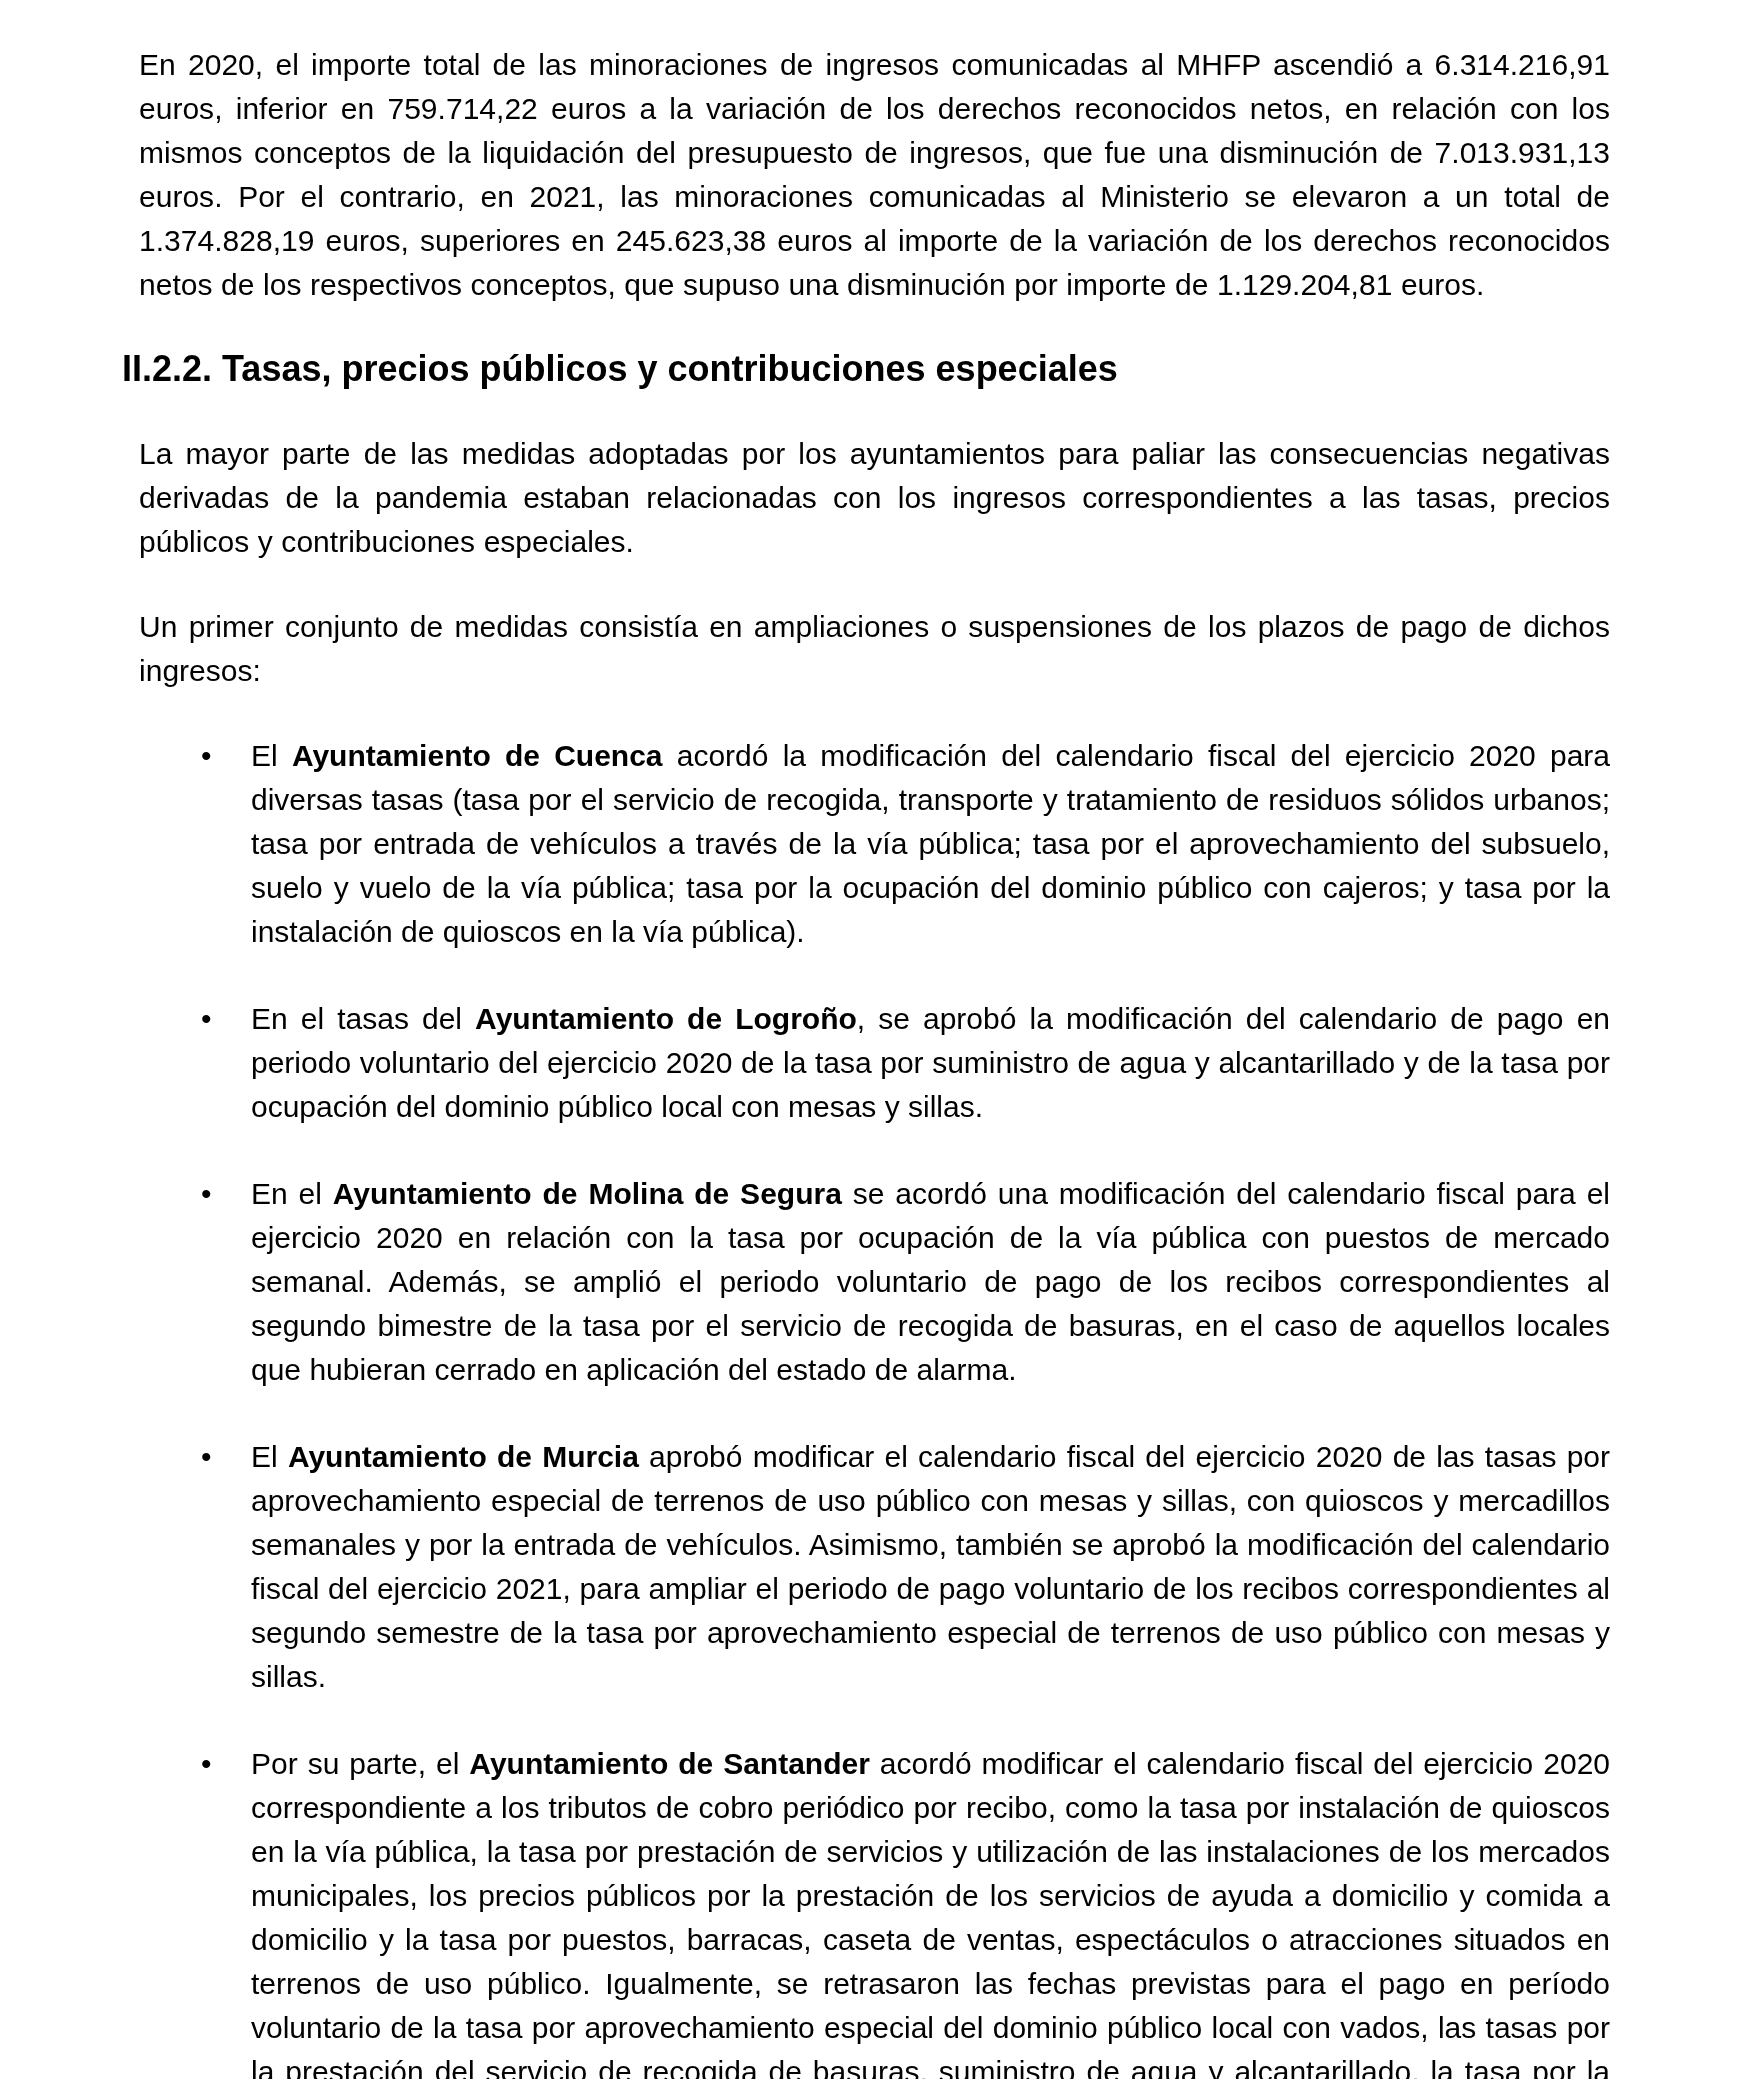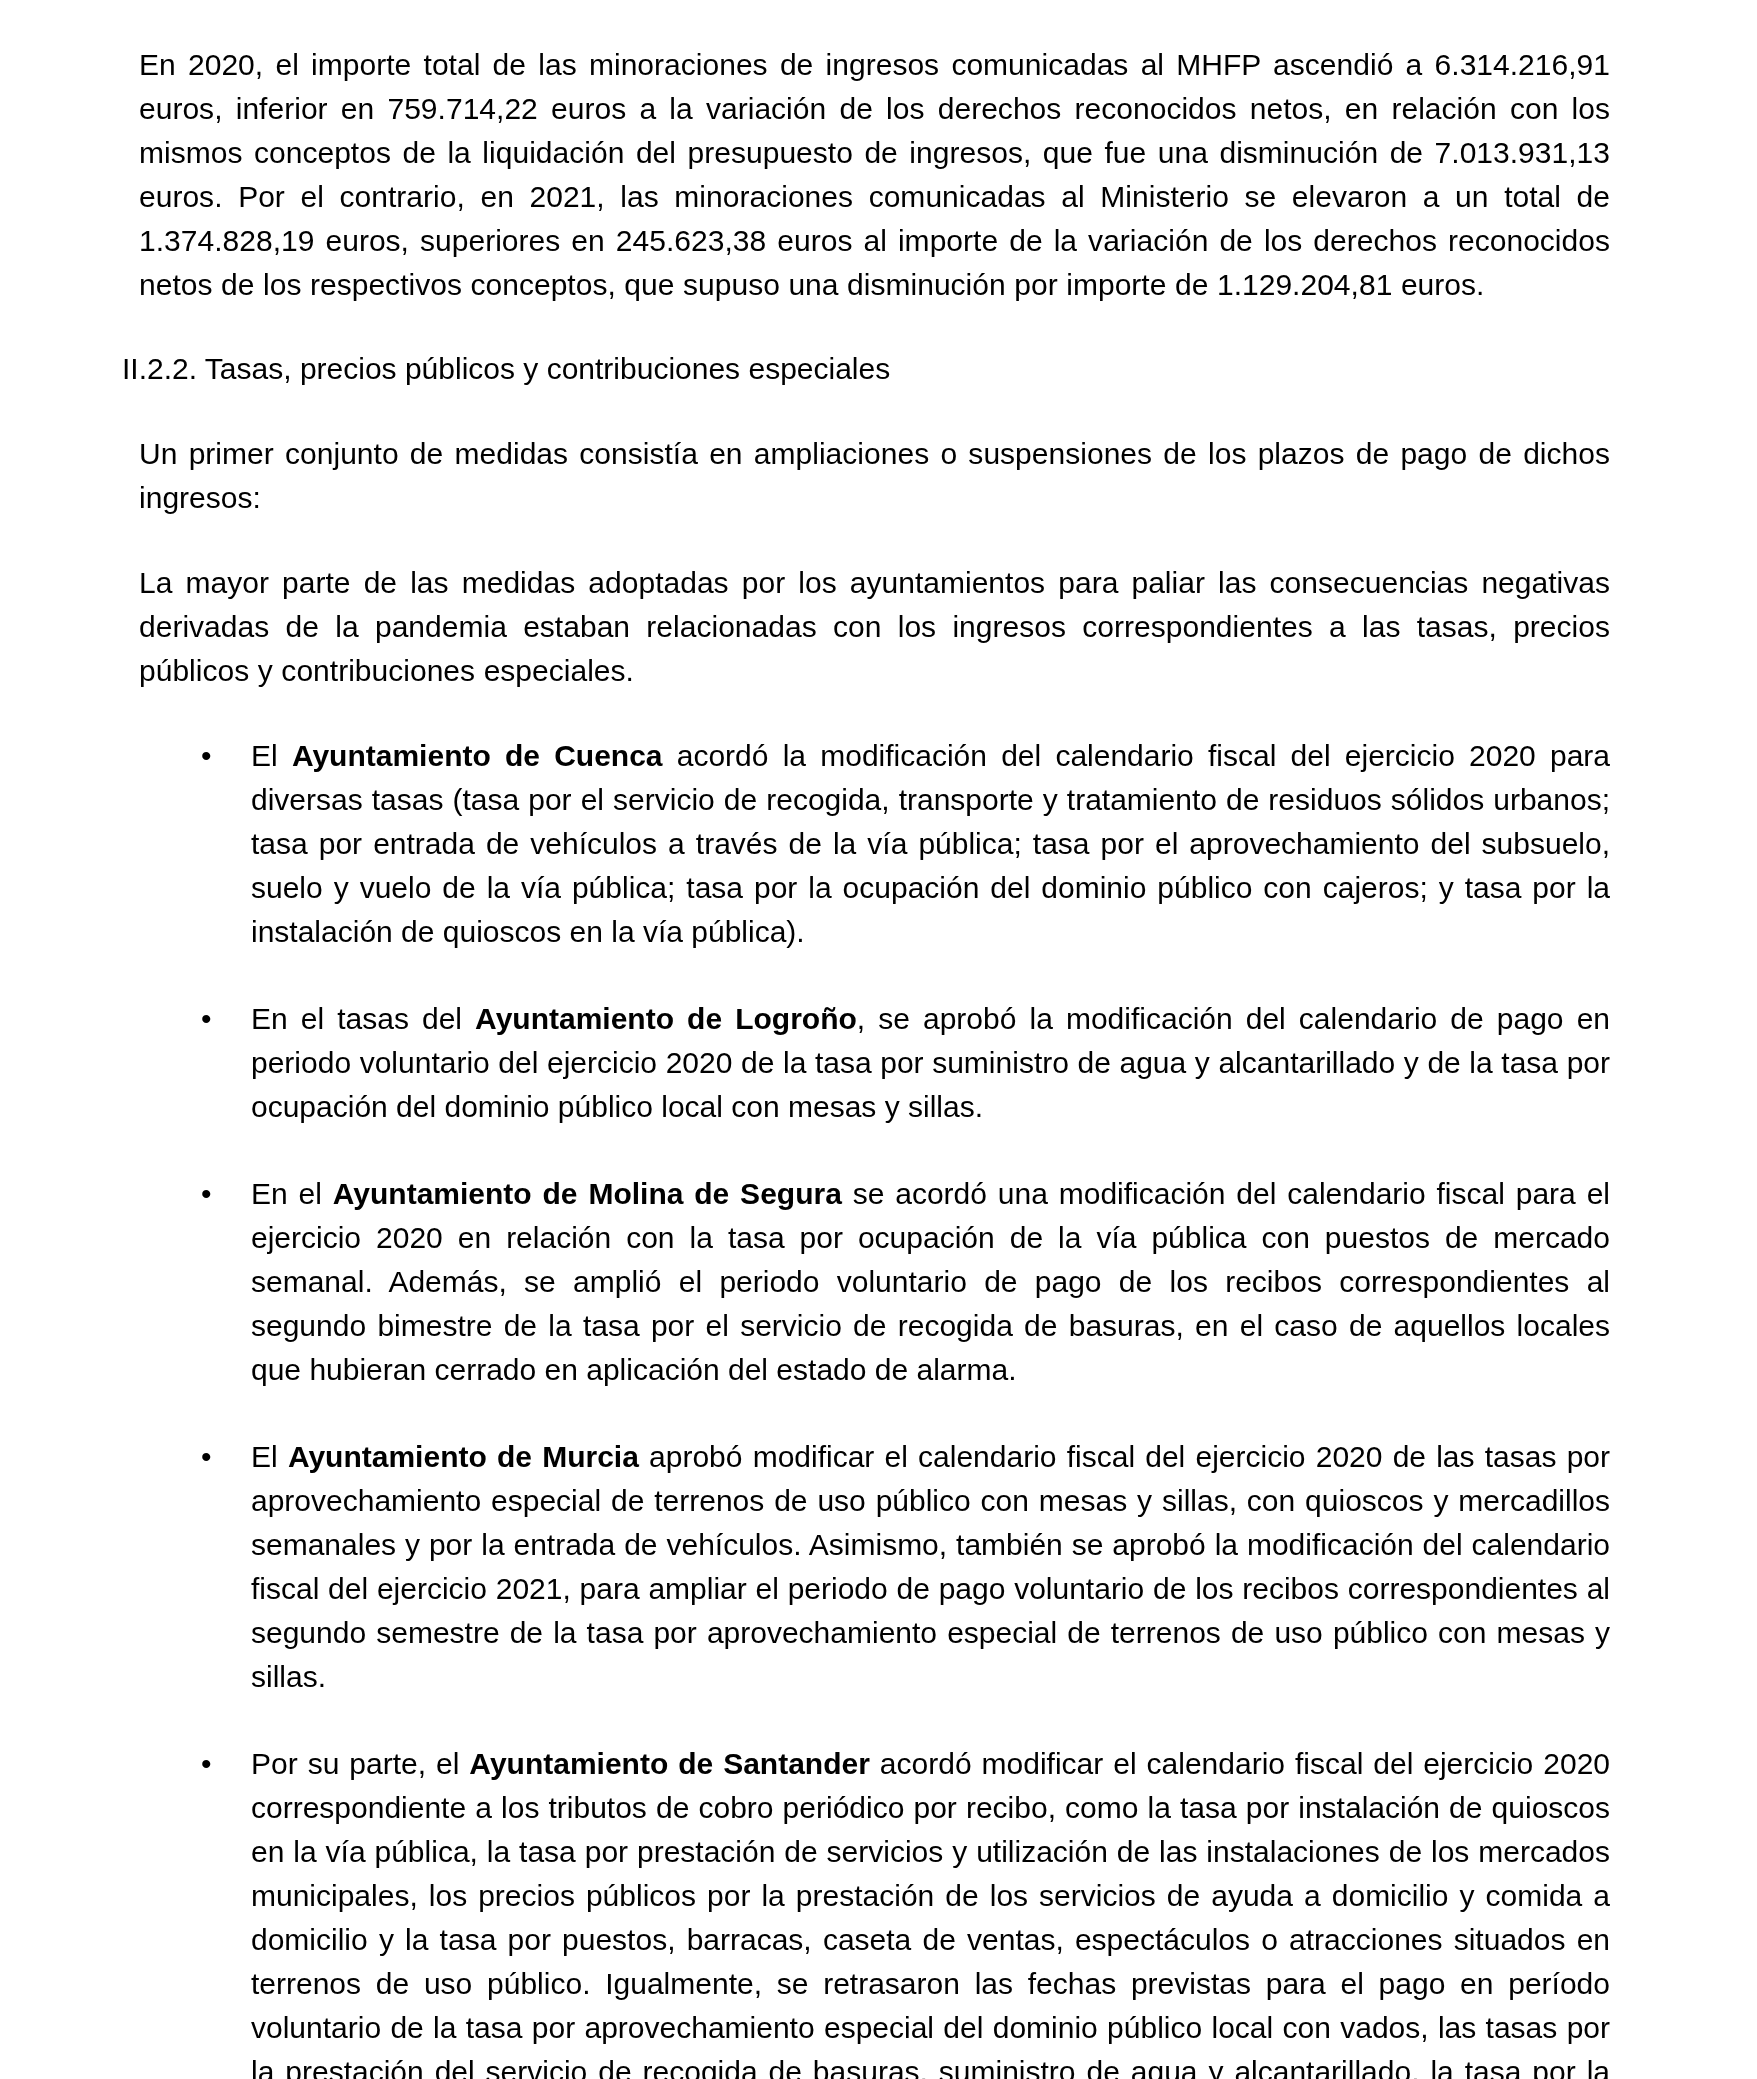--- a/index.html
+++ b/index.html
@@ -26,23 +26,23 @@
   p.body-par {
     font-size: 30px;
     line-height: 44px;
     text-align: justify;
     text-justify: inter-word;
     margin: 0 0 41px 17px;
     letter-spacing: 0.02px;
     word-spacing: 0.2px;
   }
   h2.section-heading {
-    font-size: 30px;
+    font-size: 36px;
     line-height: 41px;
-    font-weight: normal;
+    font-weight: bold;
     margin: 0 0 43px 0;
     text-align: left;
   }
   ul.bullet-list {
     list-style: none;
     margin: 0;
     padding: 0;
   }
   ul.bullet-list > li {
     position: relative;
@@ -76,23 +76,23 @@
 </head>
 <body>
 
 <div class="page">
   <div class="content">
 
     <p class="body-par">En 2020, el importe total de las minoraciones de ingresos comunicadas al MHFP ascendió a 6.314.216,91 euros, inferior en 759.714,22 euros a la variación de los derechos reconocidos netos, en relación con los mismos conceptos de la liquidación del presupuesto de ingresos, que fue una disminución de 7.013.931,13 euros. Por el contrario, en 2021, las minoraciones comunicadas al Ministerio se elevaron a un total de 1.374.828,19 euros, superiores en 245.623,38 euros al importe de la variación de los derechos reconocidos netos de los respectivos conceptos, que supuso una disminución por importe de 1.129.204,81 euros.</p>
 
     <h2 class="section-heading">II.2.2. Tasas, precios públicos y contribuciones especiales</h2>
 
+    <p class="body-par">La mayor parte de las medidas adoptadas por los ayuntamientos para paliar las consecuencias negativas derivadas de la pandemia estaban relacionadas con los ingresos correspondientes a las tasas, precios públicos y contribuciones especiales.</p>
+
     <p class="body-par">Un primer conjunto de medidas consistía en ampliaciones o suspensiones de los plazos de pago de dichos ingresos:</p>
-
-    <p class="body-par">La mayor parte de las medidas adoptadas por los ayuntamientos para paliar las consecuencias negativas derivadas de la pandemia estaban relacionadas con los ingresos correspondientes a las tasas, precios públicos y contribuciones especiales.</p>
 
     <ul class="bullet-list">
 
       <li>
         <span class="bullet-marker">•</span>
         <span class="li-text"><span>El </span><b>Ayuntamiento de Cuenca</b><span> acordó la modificación del calendario fiscal del ejercicio 2020 para diversas tasas (tasa por el servicio de recogida, transporte y tratamiento de residuos sólidos urbanos; tasa por entrada de vehículos a través de la vía pública; tasa por el aprovechamiento del subsuelo, suelo y vuelo de la vía pública; tasa por la ocupación del dominio público con cajeros; y tasa por la instalación de quioscos en la vía pública).</span></span>
       </li>
 
       <li>
         <span class="bullet-marker">•</span>

